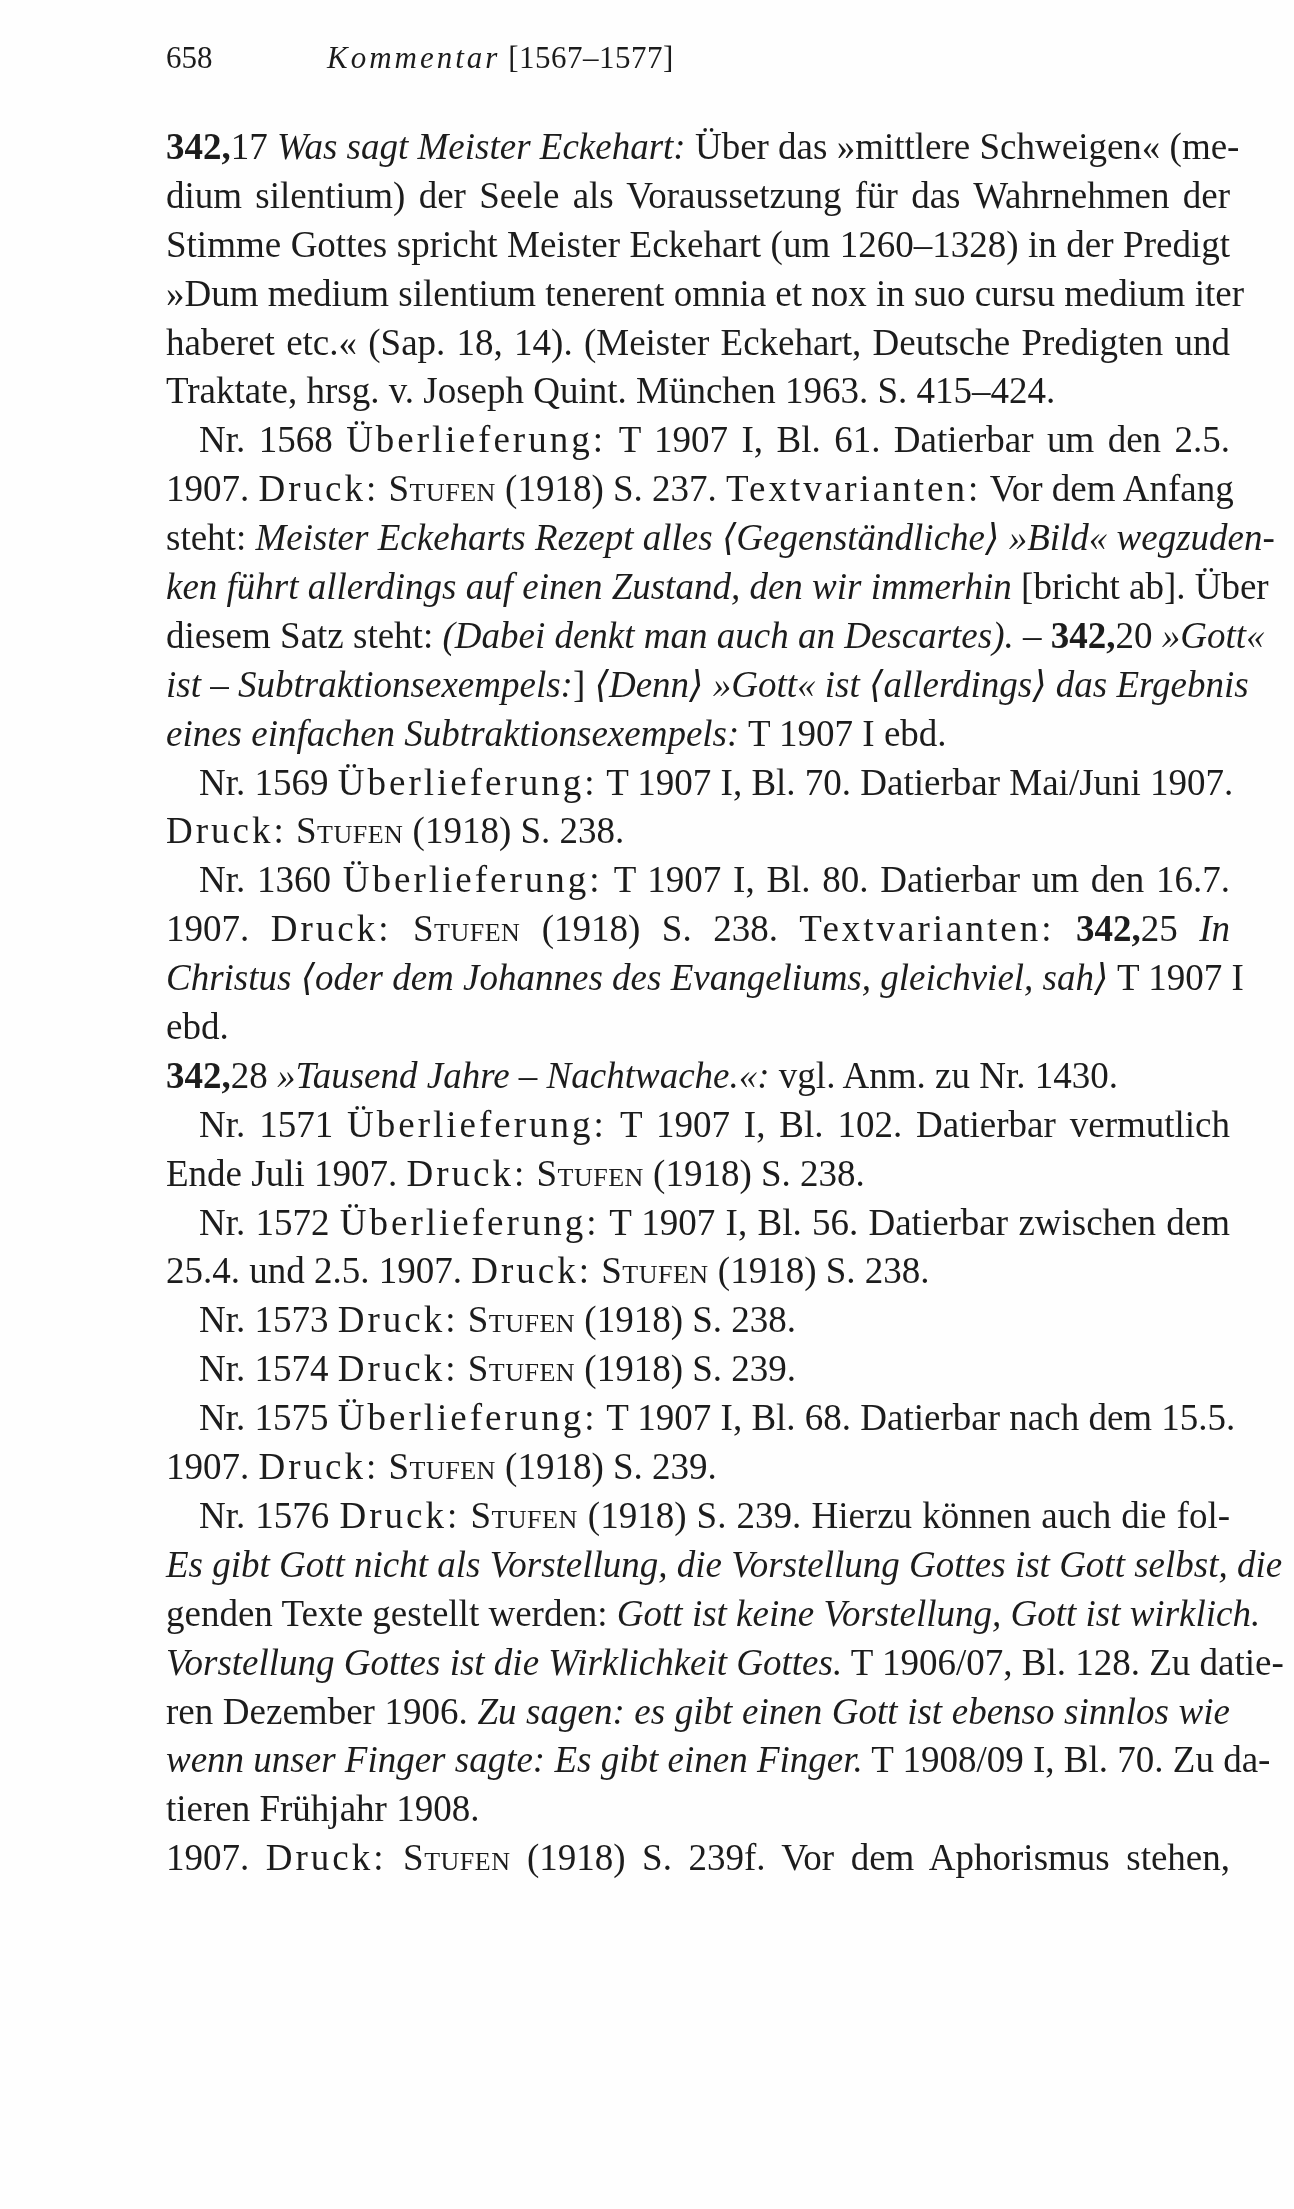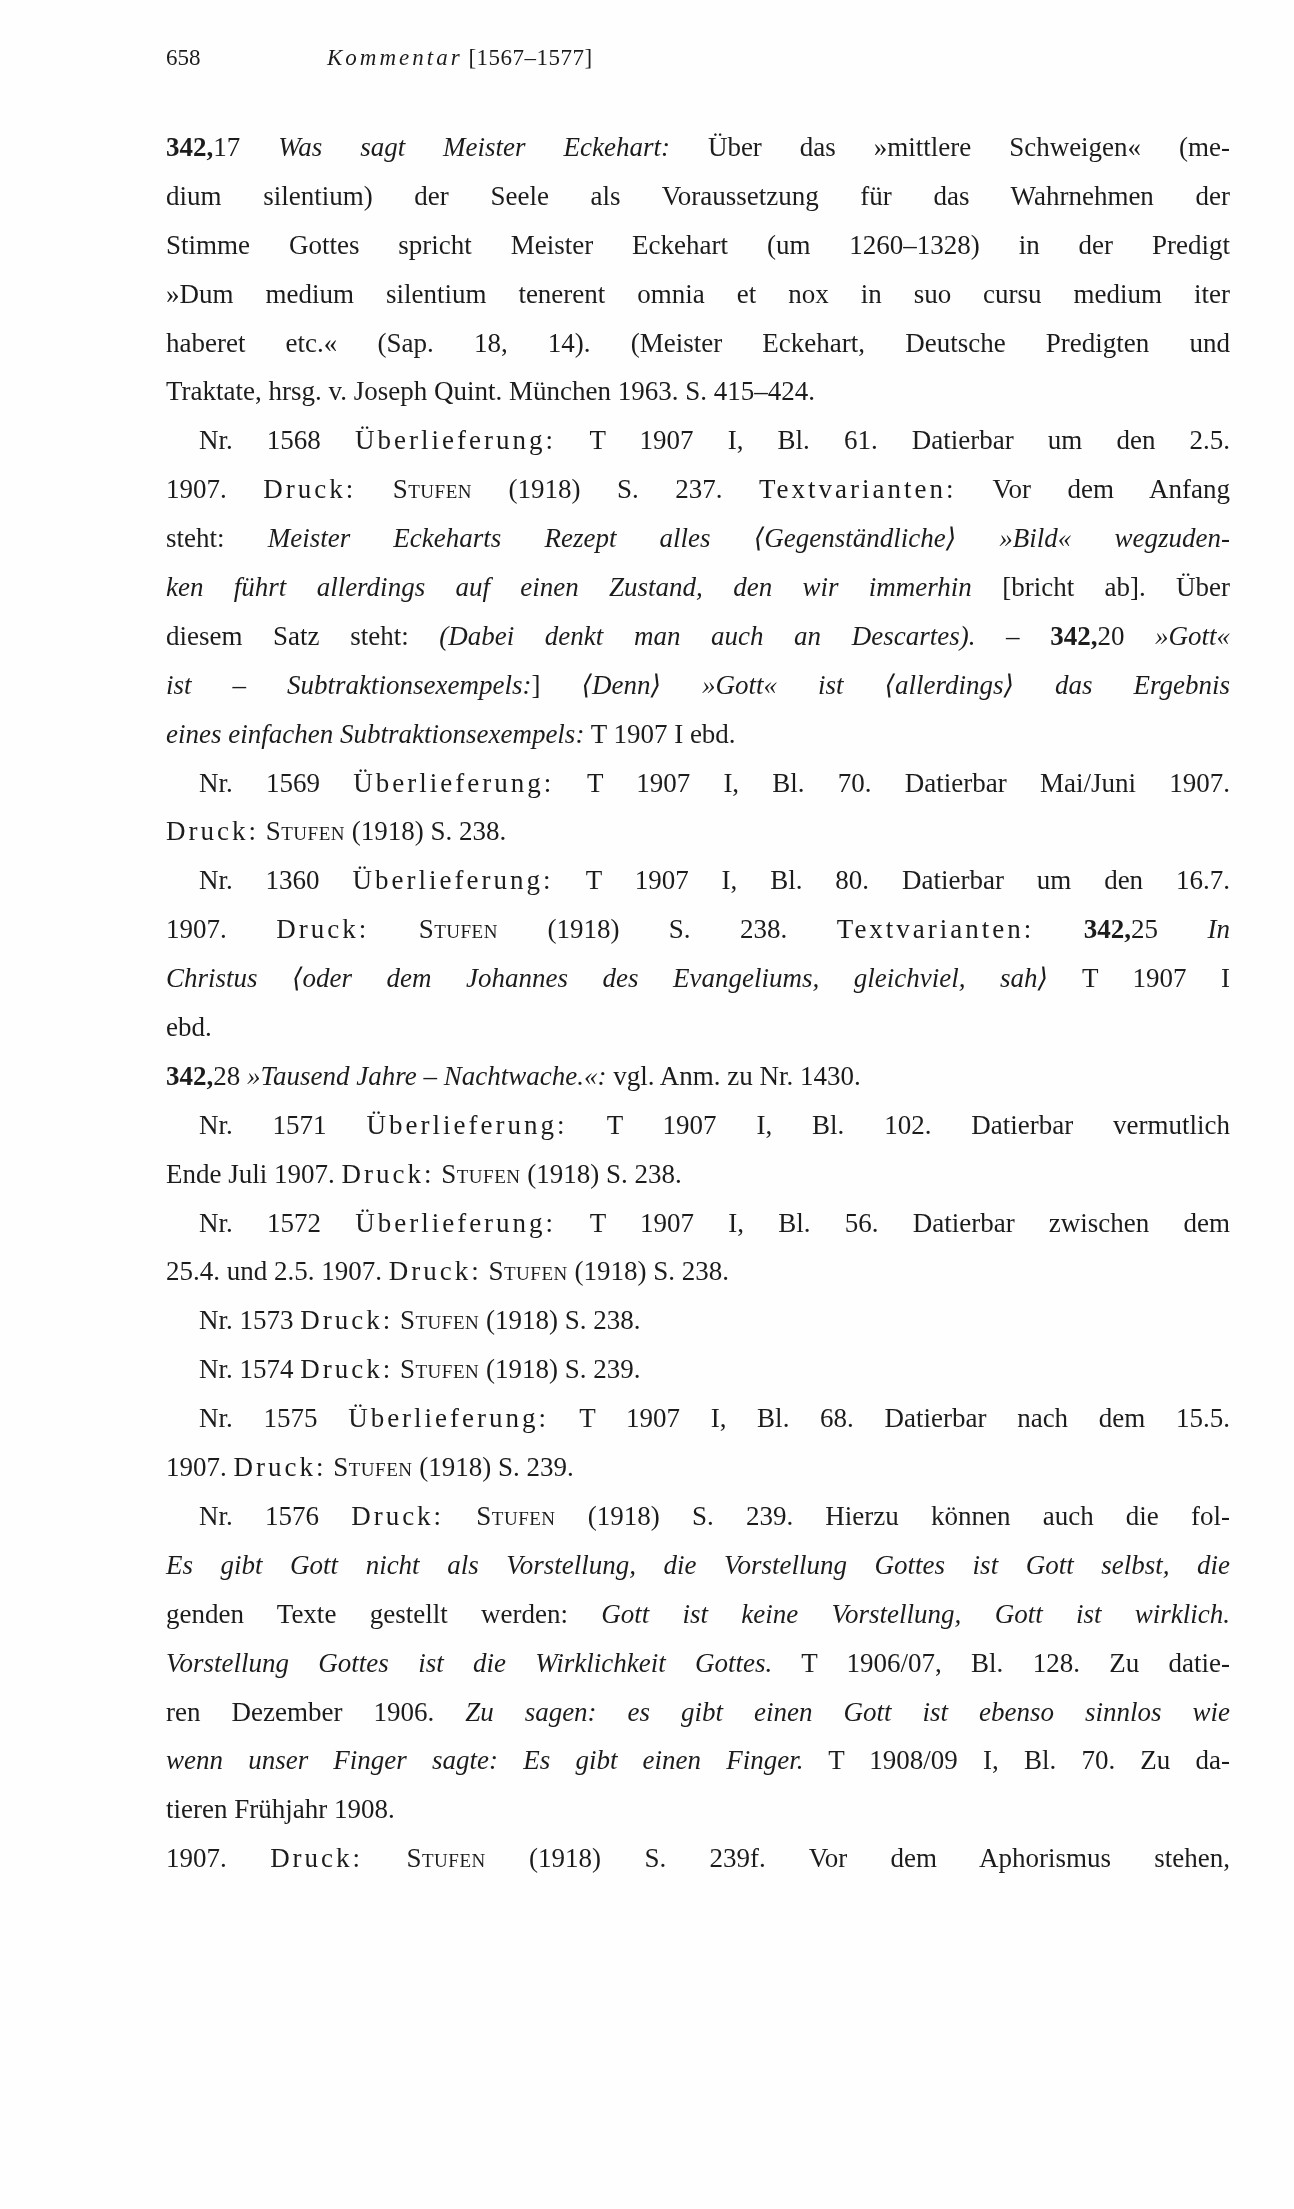--- a/index.html
+++ b/index.html
@@ -1,23 +1,23 @@
 <!DOCTYPE html>
 <html><head>
 <meta charset="utf-8">
 <style>
   html, body { margin: 0; padding: 0; background: #fefefe; }
   body { width: 1294px; height: 2209px; position: relative; overflow: hidden;
          font-family: "Liberation Serif", "DejaVu Serif", serif; color: #1c1c1c; }
-  .header { position: absolute; left: 166px; top: 36px; font-size: 23px; line-height: 44px; white-space: nowrap; }
+  .header { position: absolute; left: 166px; top: 36px; font-size: 31px; line-height: 44px; white-space: nowrap; }
   .header .pageno { display: inline-block; width: 161px; }
   .header .title { font-style: italic; letter-spacing: 3px; }
   .header .range { letter-spacing: 0.5px; }
   .body { position: absolute; left: 166px; top: 123px; width: 1064px; }
-  .line { height: 48.9px; line-height: 48.9px; font-size: 27px; white-space: nowrap;
+  .line { height: 48.9px; line-height: 48.9px; font-size: 37px; white-space: nowrap;
           text-align: justify; text-align-last: justify; overflow: visible; }
   .line.last { text-align-last: left; }
   .line.indent { padding-left: 33px; }
   .i { font-style: italic; }
   .b { font-weight: bold; }
   .sc { font-variant: small-caps; letter-spacing: 0.5px; }
   .sp { letter-spacing: 3px; }
 </style>
 </head>
 <body>

